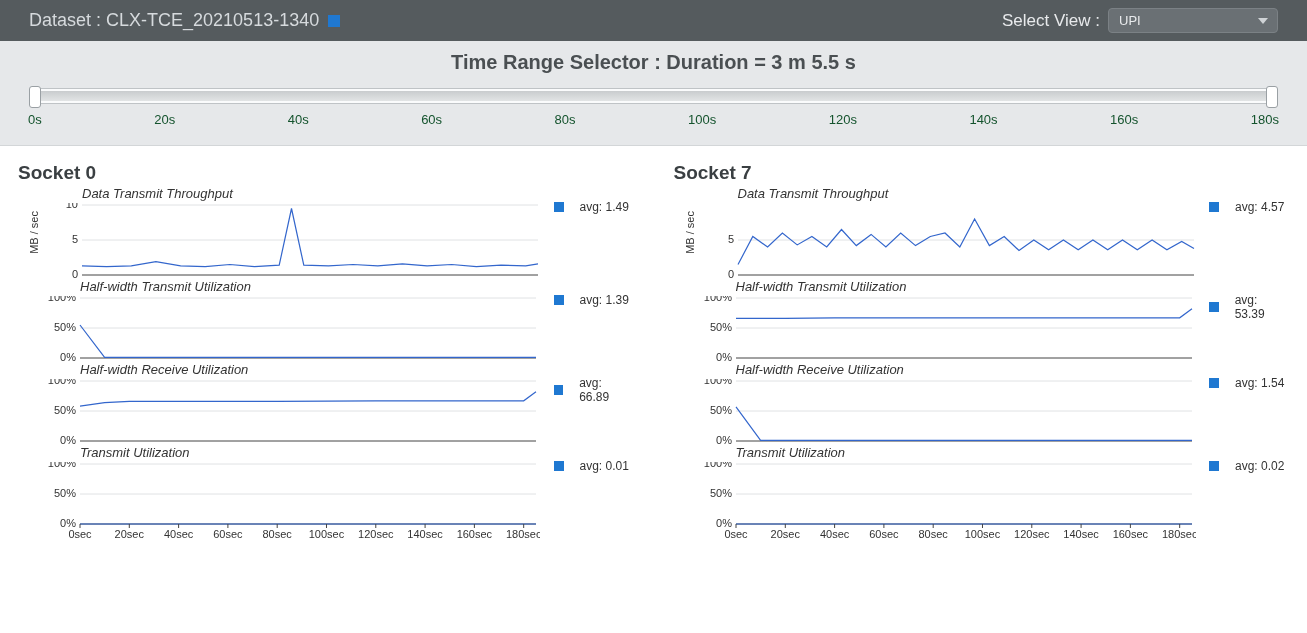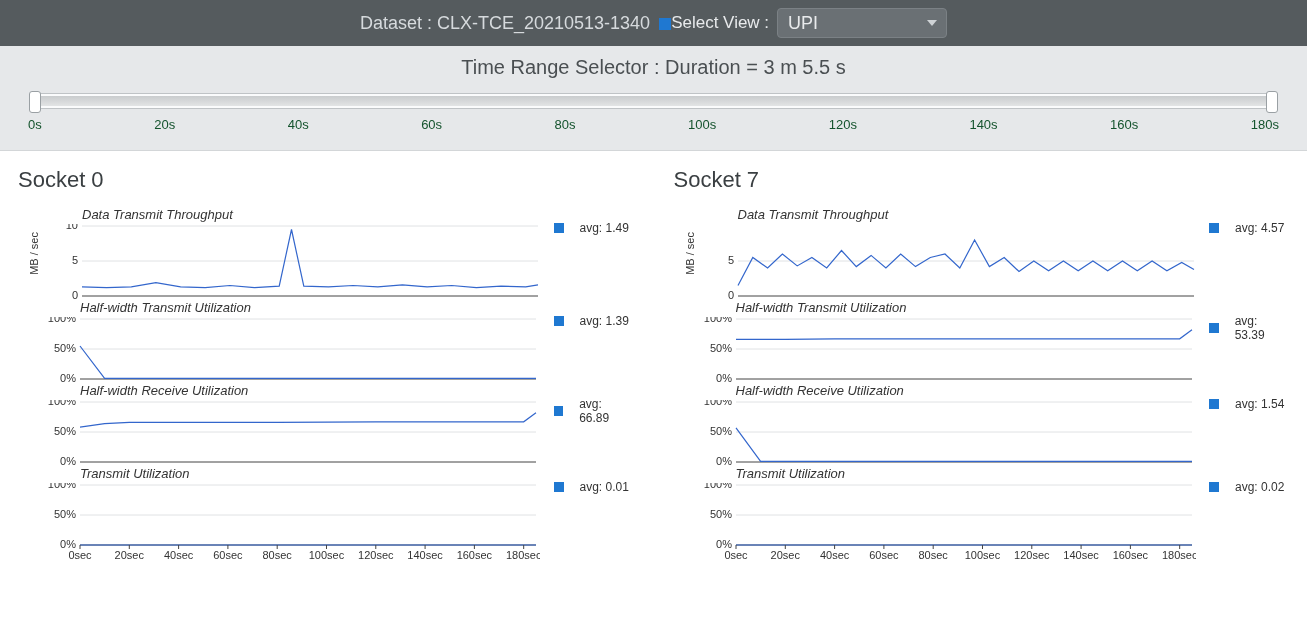--- a/index.html
+++ b/index.html
@@ -6,61 +6,61 @@
   body {
     font-family: -apple-system, BlinkMacSystemFont, "Segoe UI", Arial, sans-serif;
     background: #fff;
     width: 1307px;
     color: #333;
   }
   .topbar {
     background: #555b5e;
     display: flex;
     align-items: center;
-    justify-content: center;
+    justify-content: space-between;
     padding: 8px 29px;
   }
   .dataset-label { color: #d6dadd; font-size: 18px; font-weight: 300; }
   .dataset-name { color: #d6dadd; }
   .blue-sq { display:inline-block; width:12px; height:12px; background:#1f78d1; margin-left:4px; vertical-align:middle; }
   .view-picker { display:flex; align-items:center; gap:8px; }
   .view-label { color:#e8eaec; font-size:17px; }
   .view-select {
     background:#6a7074; color:#e8eaec; border:1px solid #7b8185;
-    border-radius:4px; padding:4px 28px 4px 10px; font-size:18px;
+    border-radius:4px; padding:4px 28px 4px 10px; font-size:13px;
     appearance:none; -webkit-appearance:none; position:relative; width:170px;
   }
   .select-wrap { position:relative; }
   .select-wrap::after {
     content:""; position:absolute; right:10px; top:50%; transform:translateY(-50%);
     border-left:5px solid transparent; border-right:5px solid transparent;
     border-top:6px solid #cfd3d6; pointer-events:none;
   }
 
   .range-panel { background:#e6e8ea; padding:10px 28px 18px; border-bottom:1px solid #d3d6d8; }
-  .range-title { text-align:center; color:#4a4f52; font-size:20px; font-weight:400; margin-bottom:14px; }
+  .range-title { text-align:center; color:#4a4f52; font-size:20px; font-weight:700; margin-bottom:14px; }
   .slider-track {
     position:relative; height:16px; background:#fafbfc;
     border:1px solid #bfc3c6; border-radius:8px; margin:0 4px 8px;
   }
   .slider-fill {
     position:absolute; left:2px; right:2px; top:2px; bottom:2px;
     background:linear-gradient(#c9ccce,#e2e4e5); border-radius:6px;
   }
   .slider-handle {
     position:absolute; top:-3px; width:12px; height:22px; background:#fff;
     border:1px solid #9aa0a4; border-radius:3px;
   }
   .slider-handle.left { left:-4px; }
   .slider-handle.right { right:-4px; }
   .ticks { display:flex; justify-content:space-between; color:#14532d; font-size:13px; }
 
   .sockets { display:flex; padding:16px 18px 8px; gap:40px; }
   .socket { flex:1; }
-  .socket-title { font-size:22px; color:#3a3f42; font-weight:400; margin-bottom:14px; }
+  .socket-title { font-size:19px; color:#3a3f42; font-weight:700; margin-bottom:2px; }
 
   .chart-block { display:flex; align-items:flex-start; margin-left:8px; }
   .ylabel-v {
     writing-mode:vertical-rl; transform:rotate(180deg);
     font-size:11px; color:#333; align-self:center; padding:0 2px;
   }
   .plot-and-legend { flex:1; display:flex; align-items:flex-start; }
   .plot-area { flex:1; }
   .chart-title { font-style:italic; font-size:13px; color:#333; margin-left:40px; margin-bottom:2px; }
   .legend { width:80px; padding-top:14px; font-size:12px; color:#333; display:flex; align-items:center; gap:16px; }

